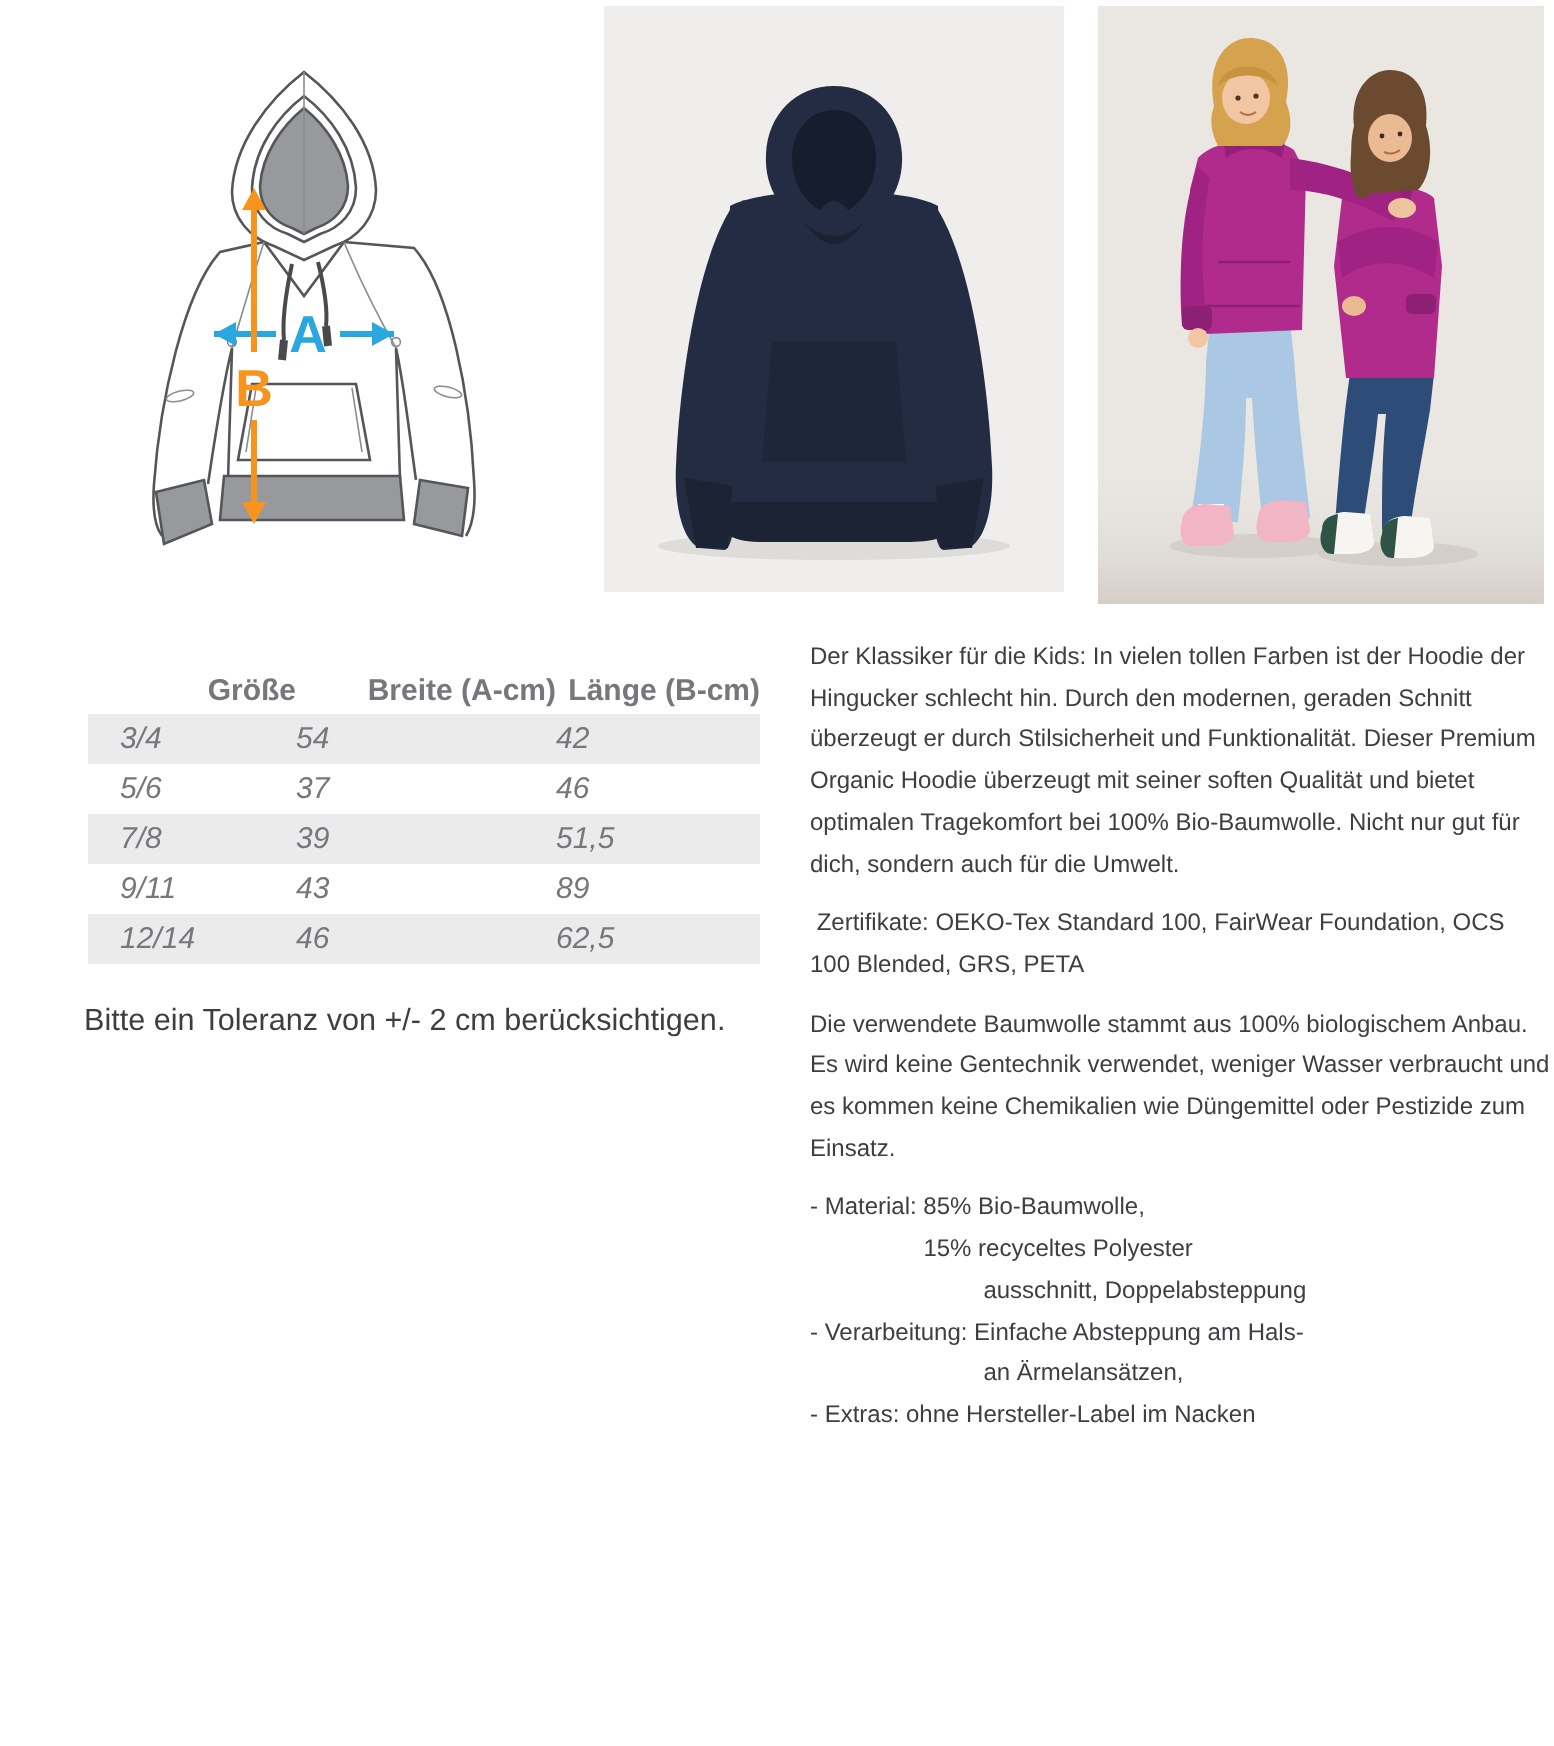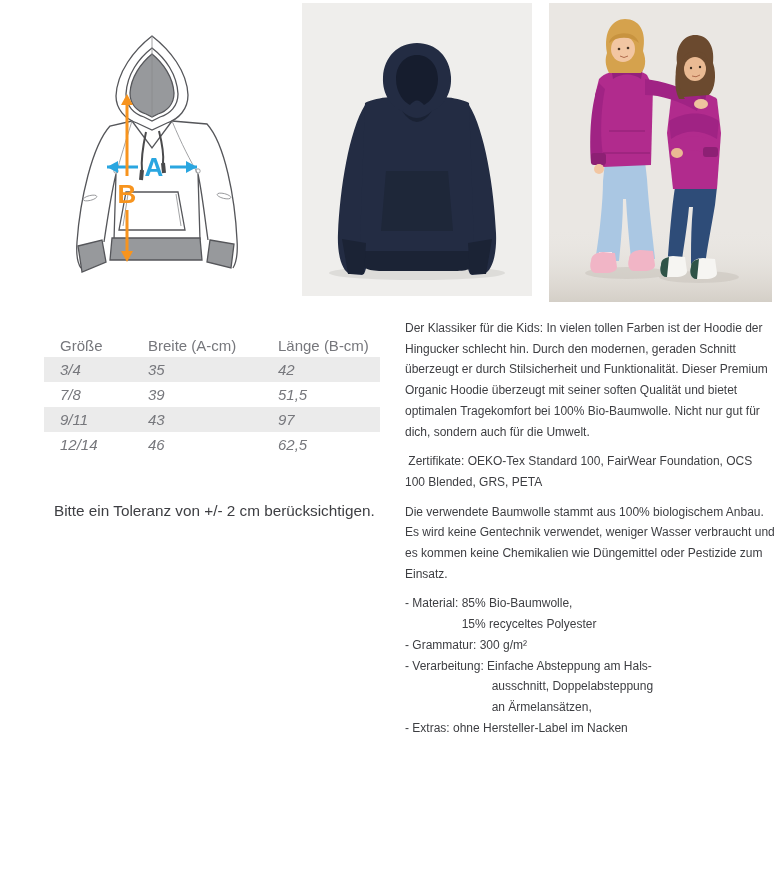--- a/index.html
+++ b/index.html
@@ -9,27 +9,27 @@
     font-family:"Liberation Sans", sans-serif; color:#3d3e42;
   }
   figure { position:absolute; }
   figure svg { display:block; width:100%; height:100%; }
   #fig-sketch { left:40px; top:10px;  width:230px; height:290px; }
   #fig-front  { left:302px; top:3px;  width:230px; height:293px; }
   #fig-kids   { left:549px; top:3px;  width:223px; height:299px; }
 
   .size-table-wrap { position:absolute; left:44px; top:333px; width:336px; }
   table { border-collapse:collapse; width:336px; font-size:15px; color:#76777c; }
-  thead th { text-align:left; font-weight:400; height:24px; background:#ffffff; }
+  thead th { text-align:right; font-weight:700; height:24px; background:#ffffff; }
   tbody td { height:25px;font-style:italic; }
   th:first-child, td:first-child { width:104px; padding-left:16px; }
   th:nth-child(2), td:nth-child(2) { width:130px; }
   tbody tr:nth-child(odd) { background:#ebebeb; }
 
-  .tolerance { position:absolute; left:54px; top:502px; font-size:15.3px; color:#3d3e42; }
+  .tolerance { position:absolute; left:42px; top:502px; font-size:15.3px; color:#3d3e42; }
 
   .desc { position:absolute; left:405px; top:318px; width:370px; font-size:12px; }
   .desc p { margin:0 0 9px 0; line-height:20.7px; white-space:pre-wrap; }
   .details { margin-top:3px; }
   .detail-line { line-height:20.7px; white-space:pre-wrap; }
 
   .sketch-line { stroke:#55565a; stroke-width:1.3; fill:none; }
   .sketch-fill-gray { fill:#97999c; stroke:#55565a; stroke-width:1.3; }
   .sketch-thin { stroke:#8a8b8e; stroke-width:0.8; fill:none; }
 </style>
@@ -173,32 +173,37 @@
     <thead>
       <tr>
           <th>Größe</th>
           <th>Breite (A-cm)</th>
           <th>Länge (B-cm)</th>
         </tr>
     </thead>
     <tbody>
         <tr>
           <td>3/4</td>
-          <td>35</td>
+          <td>54</td>
           <td>42</td>
+        </tr>
+        <tr>
+          <td>5/6</td>
+          <td>37</td>
+          <td>46</td>
         </tr>
         <tr>
           <td>7/8</td>
           <td>39</td>
           <td>51,5</td>
         </tr>
         <tr>
           <td>9/11</td>
           <td>43</td>
-          <td>97</td>
+          <td>89</td>
         </tr>
         <tr>
           <td>12/14</td>
           <td>46</td>
           <td>62,5</td>
         </tr>
       </tbody>
   </table>
 </div>
 
@@ -206,19 +211,18 @@
 
 <div class="desc">
   <div>
       <p>Der Klassiker für die Kids: In vielen tollen Farben ist der Hoodie der Hingucker schlecht hin. Durch den modernen, geraden Schnitt überzeugt er durch Stilsicherheit und Funktionalität. Dieser Premium Organic Hoodie überzeugt mit seiner soften Qualität und bietet optimalen Tragekom­fort bei 100% Bio-Baumwolle. Nicht nur gut für dich, sondern auch für die Umwelt.</p>
       <p> Zertifikate: OEKO-Tex Standard 100, FairWear Foundation, OCS 100 Blended, GRS, PETA</p>
       <p>Die verwendete Baumwolle stammt aus 100% biologischem Anbau. Es wird keine Gentechnik verwendet, weniger Wasser verbraucht und es kommen keine Chemikalien wie Düngemittel oder Pestizide zum Einsatz.</p>
     </div>
   <div class="details">
       <div class="detail-line">- Material: 85% Bio-Baumwolle,</div>
       <div class="detail-line">                 15% recyceltes Polyester</div>
-      <div class="detail-line">- Grammatur: 300 g/m²</div>
+      <div class="detail-line">                          ausschnitt, Doppelabsteppung</div>
       <div class="detail-line">- Verarbeitung: Einfache Absteppung am Hals-</div>
-      <div class="detail-line">                          ausschnitt, Doppelabsteppung</div>
       <div class="detail-line">                          an Ärmelansätzen,</div>
       <div class="detail-line">- Extras: ohne Hersteller-Label im Nacken</div>
     </div>
 </div>
 
 </body></html>

